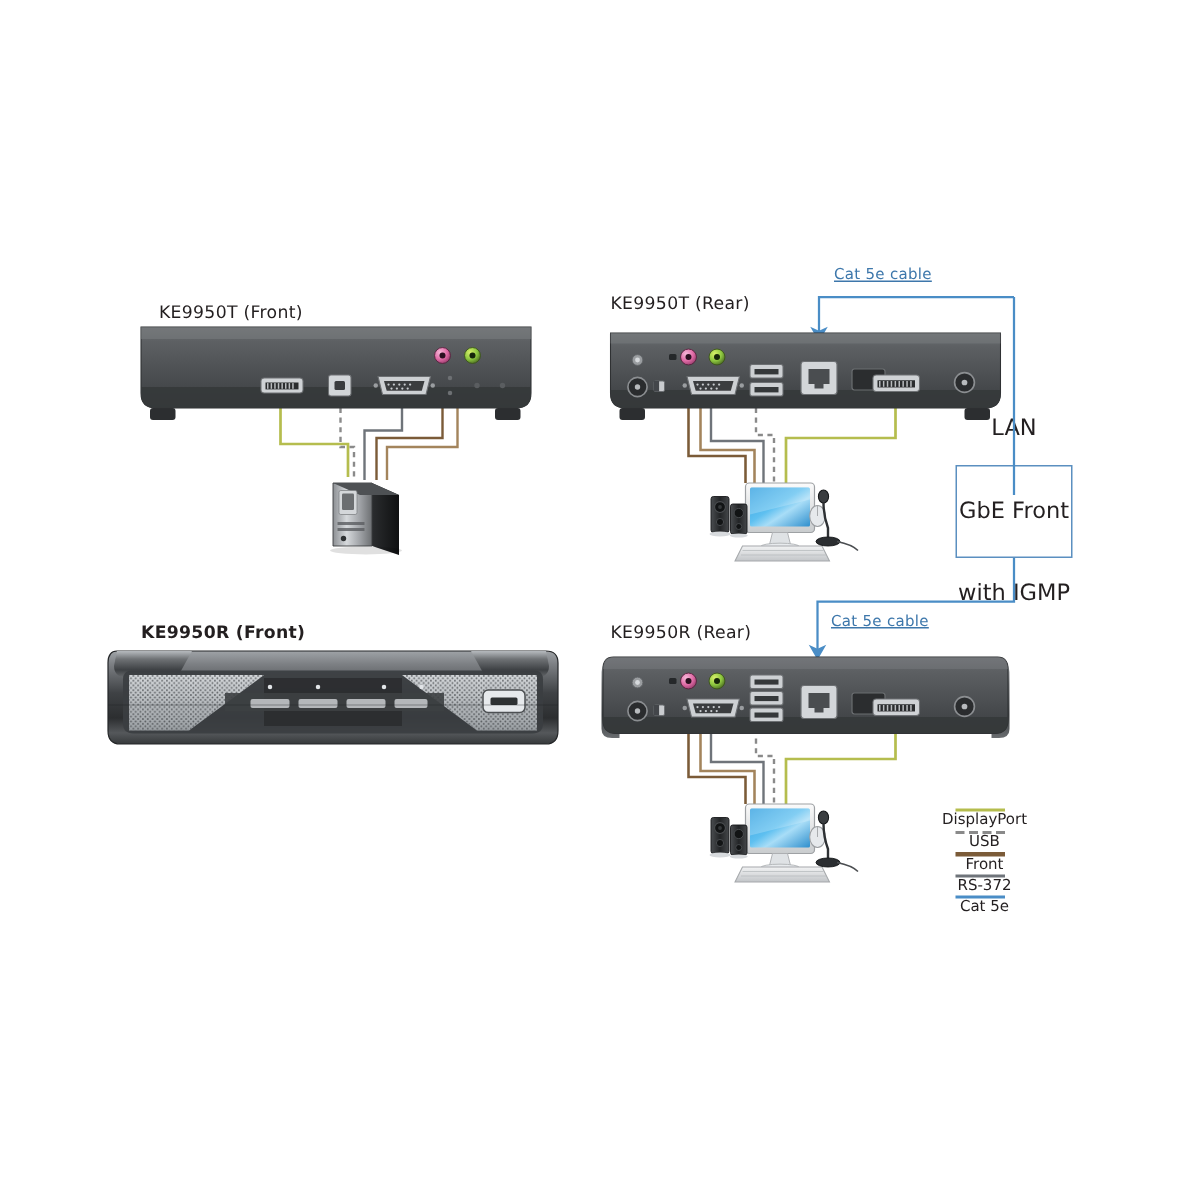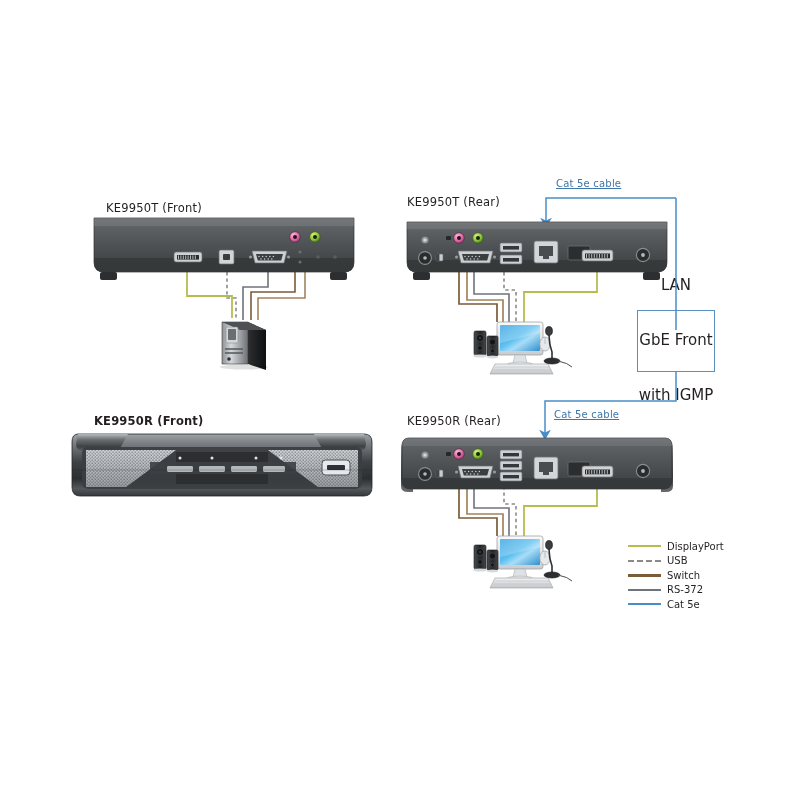--- a/index.html
+++ b/index.html
@@ -38,20 +38,21 @@
     justify-content:center;
     font-size:15px;
     color:#231f20;
     line-height:1.32;
     gap:35px;
   }
   .legend{position:absolute;}
   .legend-row{
     display:flex;align-items:center;
     height:14.5px;
+    flex-direction:column;
   }
   .legend-swatch{
     width:33px;height:0;
     margin-right:6px;
     flex:none;
   }
   .legend-text{
     font-size:10px;color:#231f20;white-space:nowrap;
   }
   svg{display:block;position:absolute;left:0;top:0;overflow:visible;}
@@ -79,21 +80,21 @@
     <div class="legend-row">
       <span class="legend-swatch" style="border-top:2px solid #b5bd4e;"></span>
       <span class="legend-text">DisplayPort</span>
     </div>
     <div class="legend-row">
       <span class="legend-swatch" style="border-top:2px dashed #8a8a8a;"></span>
       <span class="legend-text">USB</span>
     </div>
     <div class="legend-row">
       <span class="legend-swatch" style="border-top:3px solid #7b5b38;"></span>
-      <span class="legend-text">Switch</span>
+      <span class="legend-text">Front</span>
     </div>
     <div class="legend-row">
       <span class="legend-swatch" style="border-top:2px solid #6f747a;"></span>
       <span class="legend-text">RS-372</span>
     </div>
     <div class="legend-row">
       <span class="legend-swatch" style="border-top:2px solid #4a8dc6;"></span>
       <span class="legend-text">Cat 5e</span>
     </div>
   </div>

